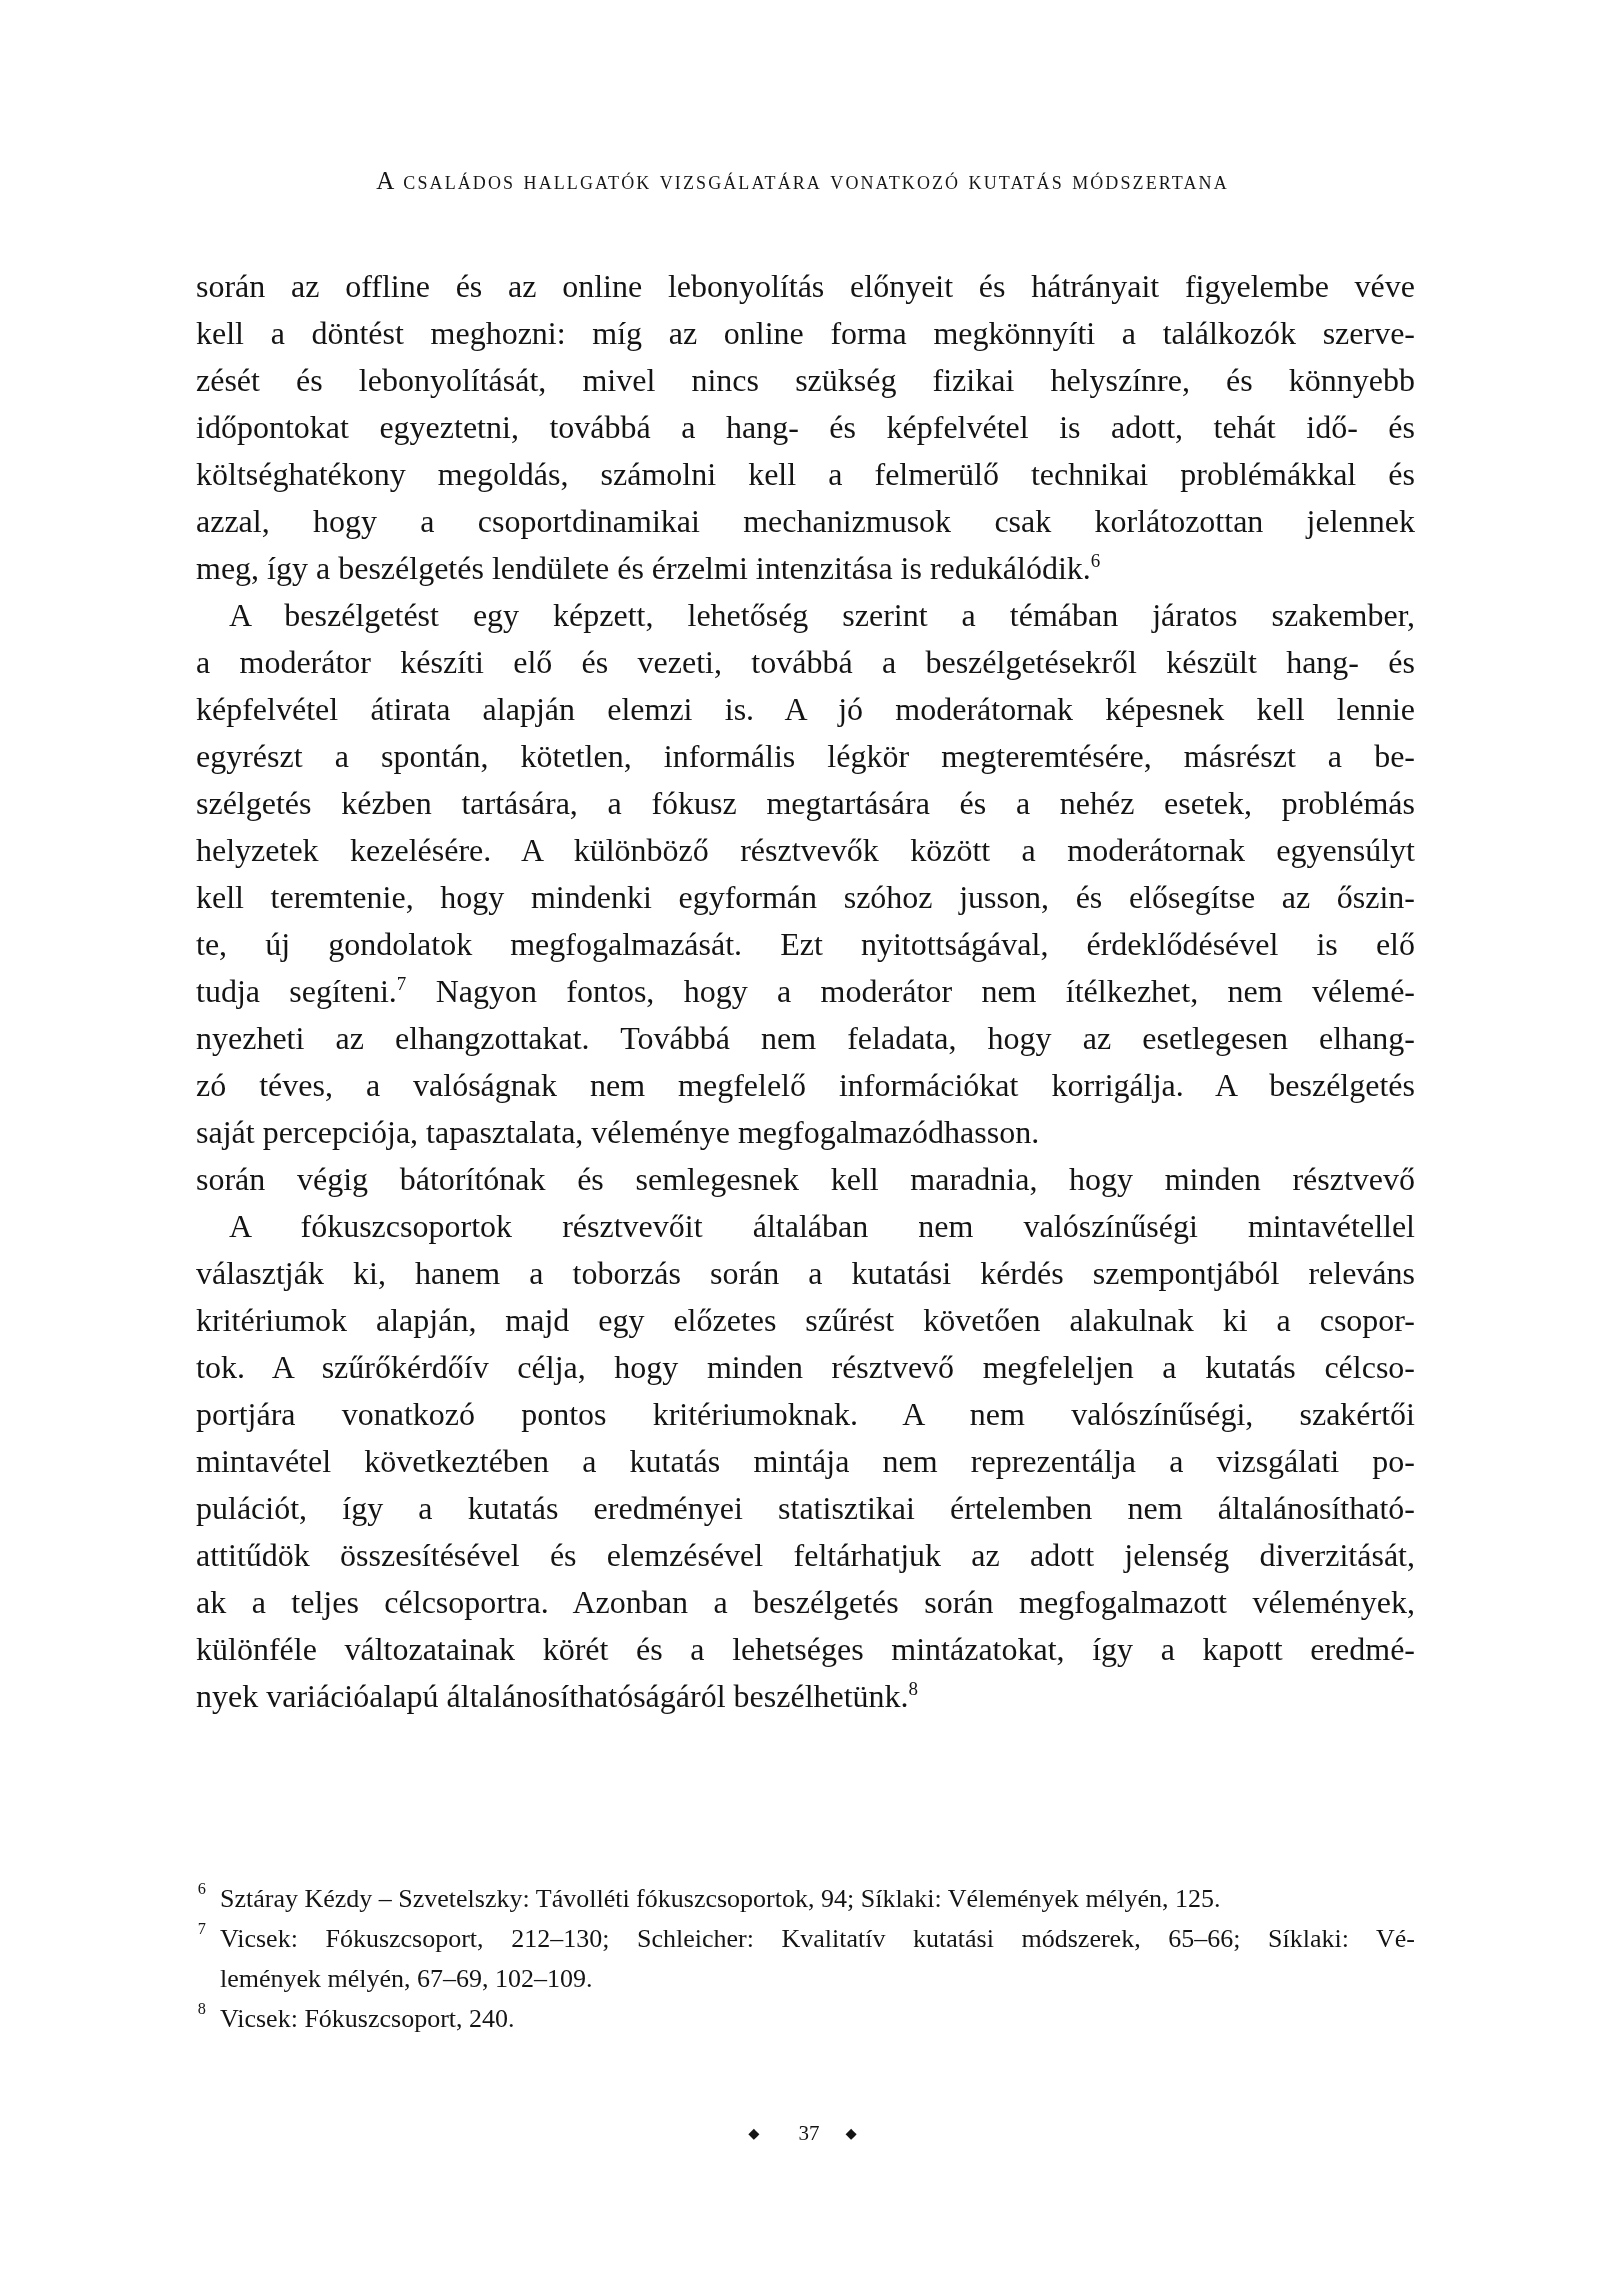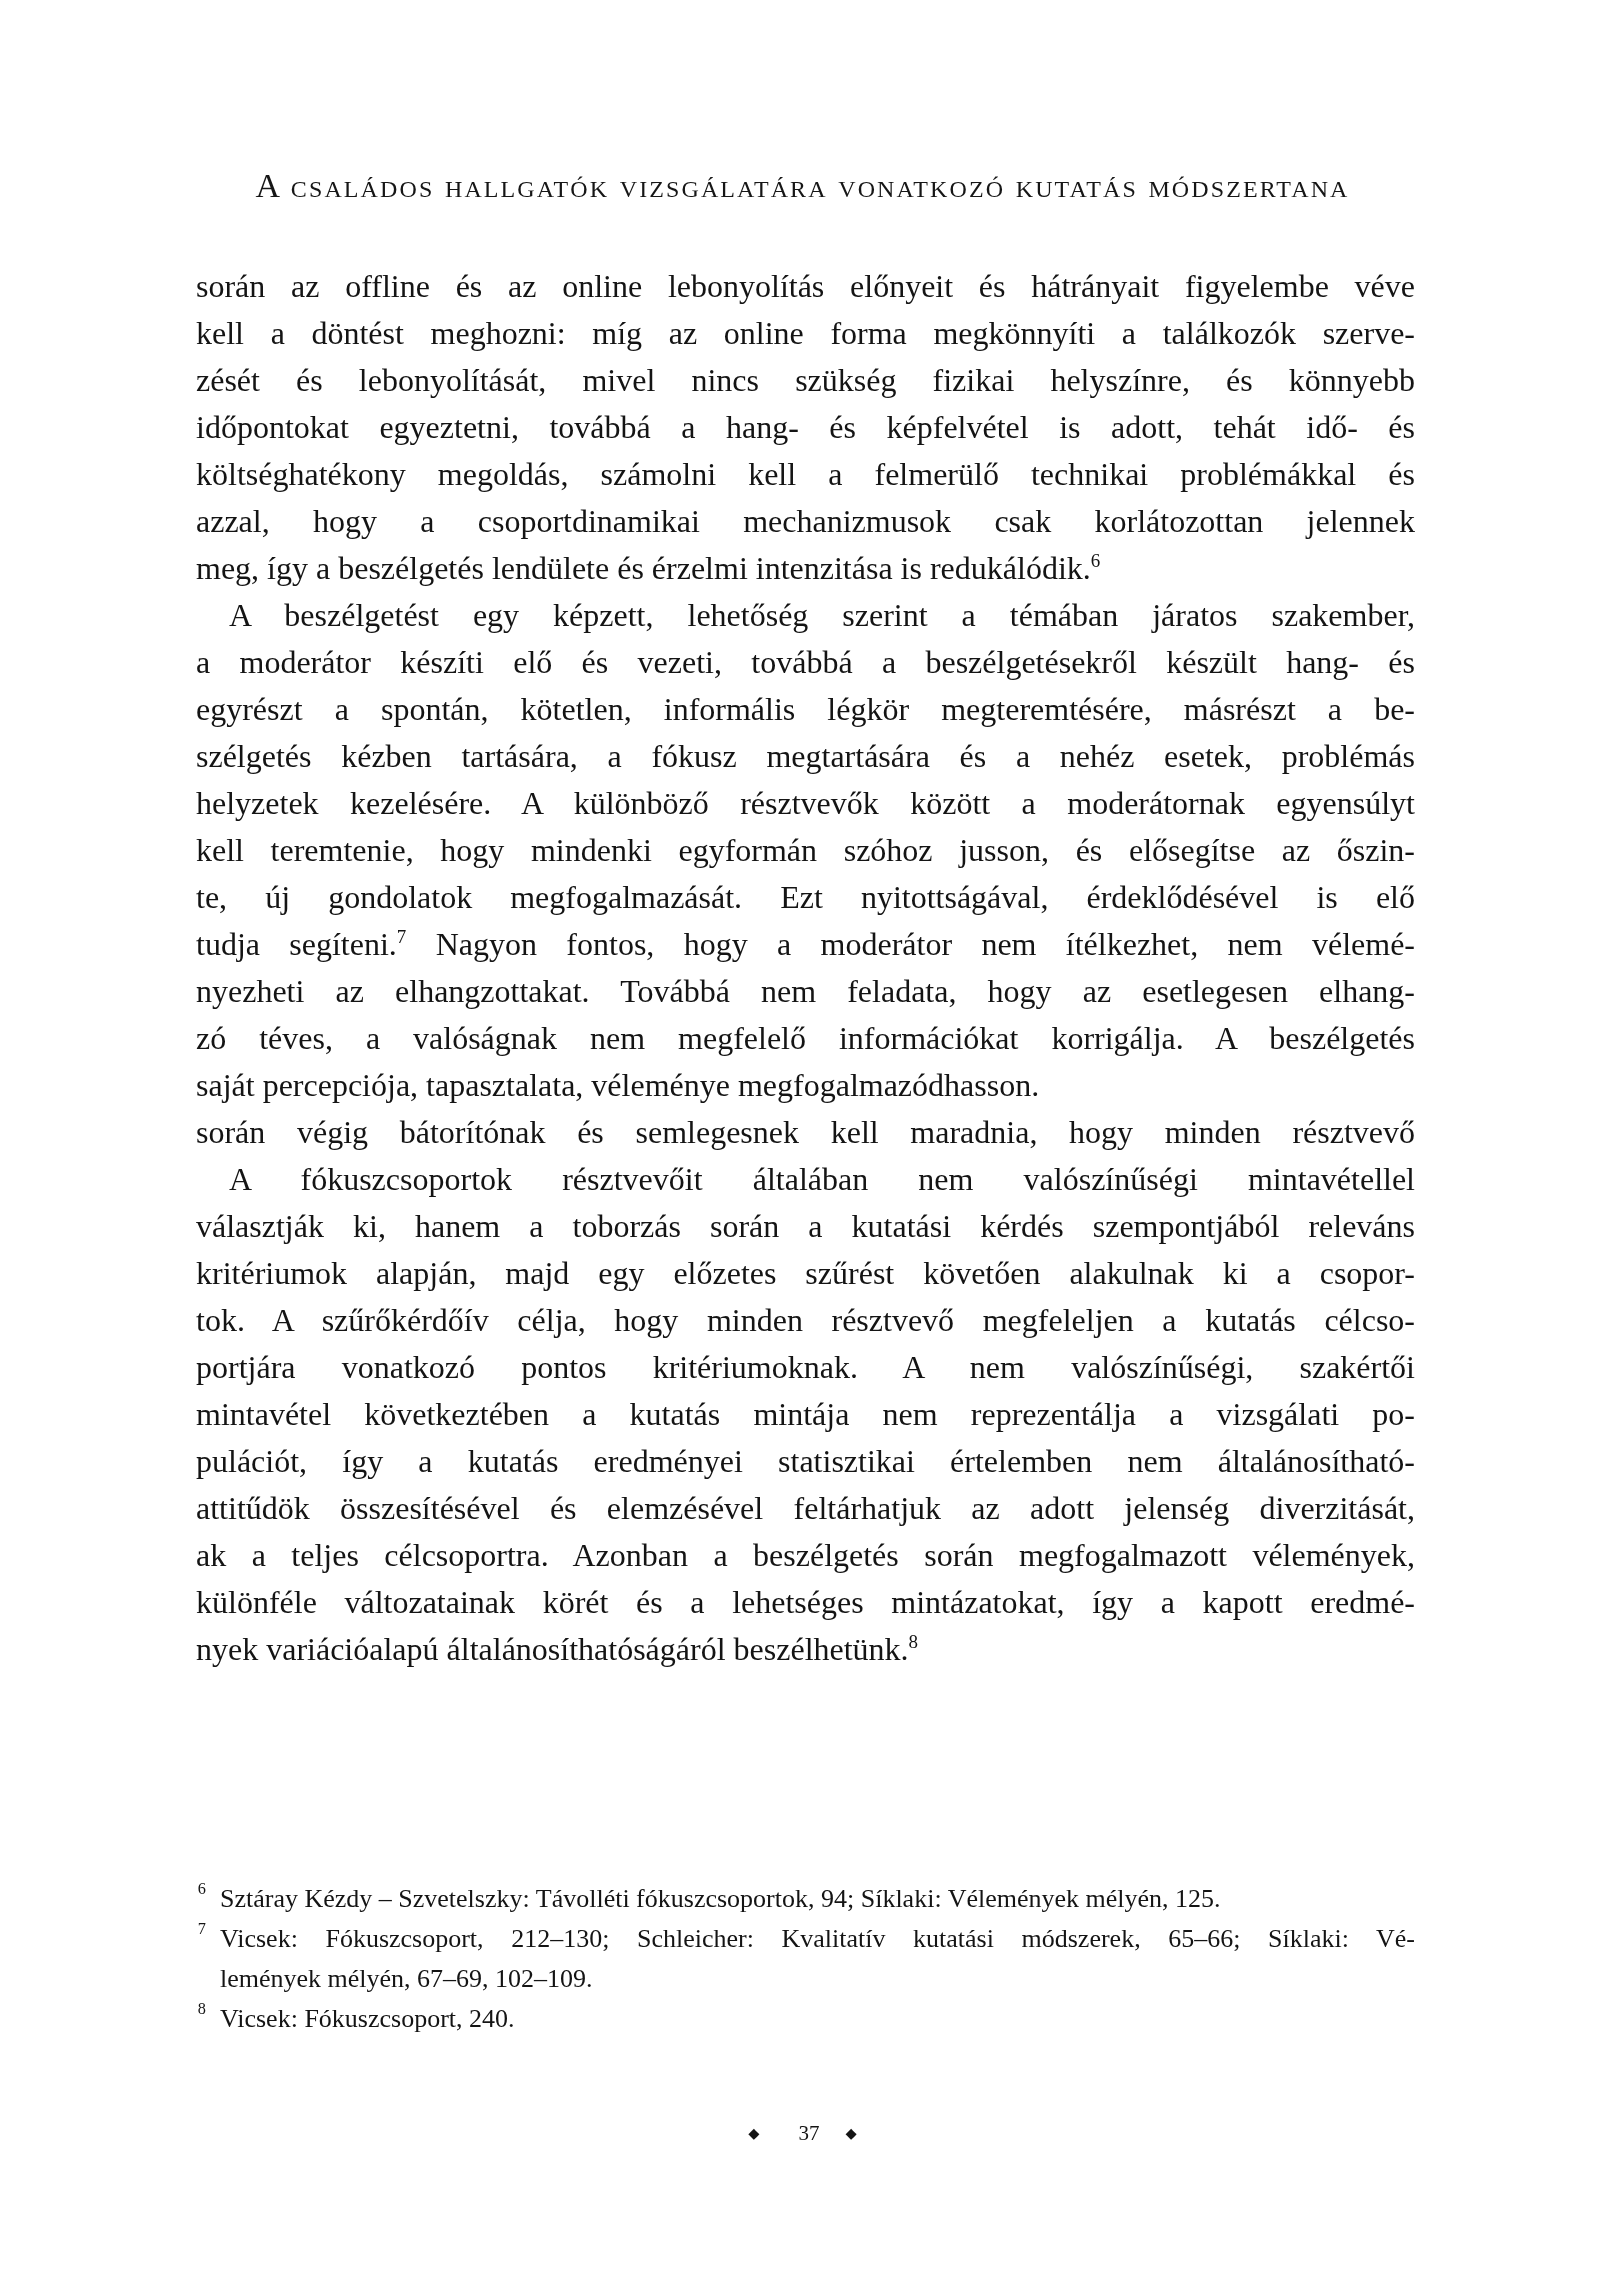--- a/index.html
+++ b/index.html
@@ -12,21 +12,21 @@
     color: #141414;
     overflow: hidden;
   }
   .running-header {
     position: absolute;
     top: 167px;
     left: 0;
     width: 100%;
     text-align: center;
     font-variant: small-caps;
-    font-size: 34px;
+    font-size: 25px;
     letter-spacing: 2.1px;
     color: #161616;
   }
   .body-text {
     position: absolute;
     top: 263px;
     left: 196px;
     width: 1219px;
     font-size: 32px;
   }
@@ -99,20 +99,21 @@
   <div class="body-text">
       <div class="line">során az offline és az online lebonyolítás előnyeit és hátrányait figyelembe véve</div>
       <div class="line">kell a döntést meghozni: míg az online forma megkönnyíti a találkozók szerve-</div>
       <div class="line">zését és lebonyolítását, mivel nincs szükség fizikai helyszínre, és könnyebb</div>
       <div class="line">időpontokat egyeztetni, továbbá a hang- és képfelvétel is adott, tehát idő- és</div>
       <div class="line">költséghatékony megoldás, számolni kell a felmerülő technikai problémákkal és</div>
       <div class="line">azzal, hogy a csoportdinamikai mechanizmusok csak korlátozottan jelennek</div>
       <div class="line last">meg, így a beszélgetés lendülete és érzelmi intenzitása is redukálódik.<sup class="body-sup">6</sup></div>
       <div class="line indent">A beszélgetést egy képzett, lehetőség szerint a témában járatos szakember,</div>
       <div class="line">a moderátor készíti elő és vezeti, továbbá a beszélgetésekről készült hang- és</div>
+      <div class="line">képfelvétel átirata alapján elemzi is. A jó moderátornak képesnek kell lennie</div>
       <div class="line">egyrészt a spontán, kötetlen, informális légkör megteremtésére, másrészt a be-</div>
       <div class="line">szélgetés kézben tartására, a fókusz megtartására és a nehéz esetek, problémás</div>
       <div class="line">helyzetek kezelésére. A különböző résztvevők között a moderátornak egyensúlyt</div>
       <div class="line">kell teremtenie, hogy mindenki egyformán szóhoz jusson, és elősegítse az őszin-</div>
       <div class="line">te, új gondolatok megfogalmazását. Ezt nyitottságával, érdeklődésével is elő</div>
       <div class="line">tudja segíteni.<sup class="body-sup">7</sup> Nagyon fontos, hogy a moderátor nem ítélkezhet, nem vélemé-</div>
       <div class="line">nyezheti az elhangzottakat. Továbbá nem feladata, hogy az esetlegesen elhang-</div>
       <div class="line">zó téves, a valóságnak nem megfelelő információkat korrigálja. A beszélgetés</div>
       <div class="line last">saját percepciója, tapasztalata, véleménye megfogalmazódhasson.</div>
       <div class="line">során végig bátorítónak és semlegesnek kell maradnia, hogy minden résztvevő</div>

